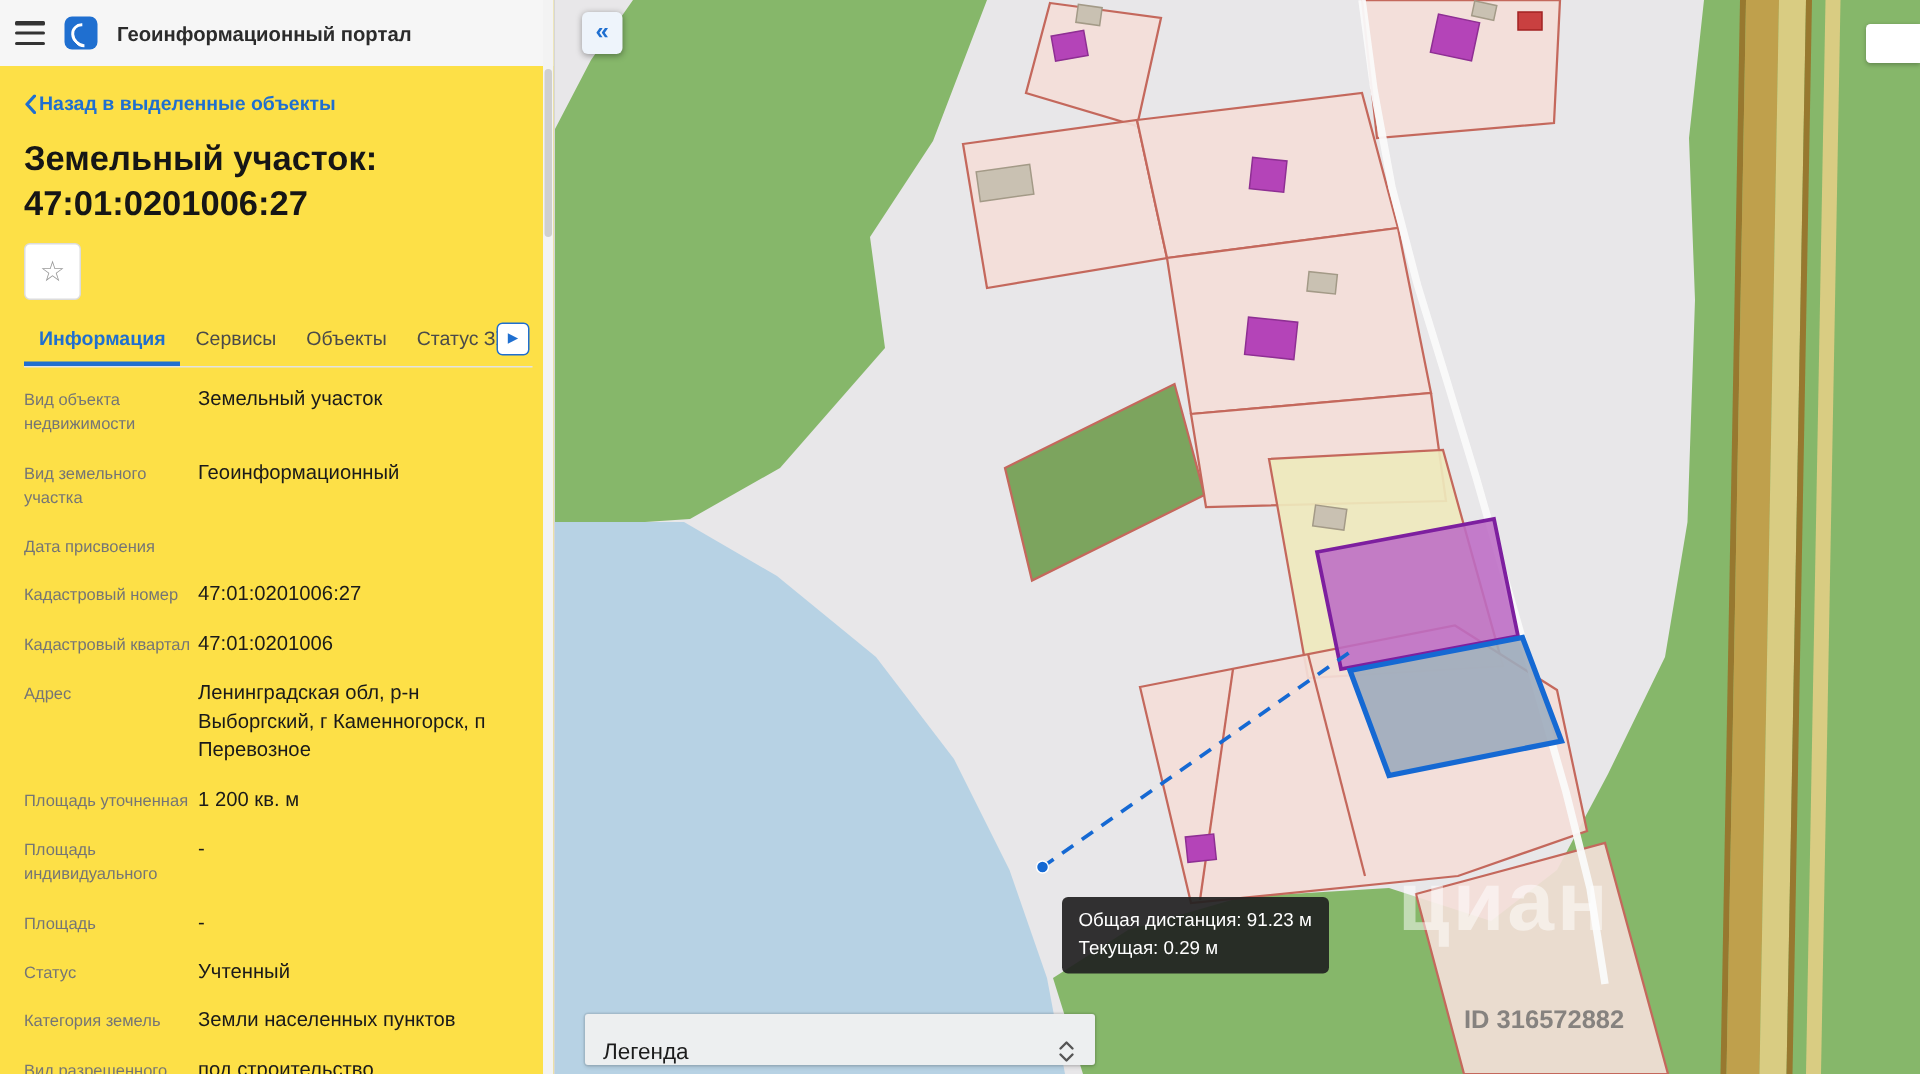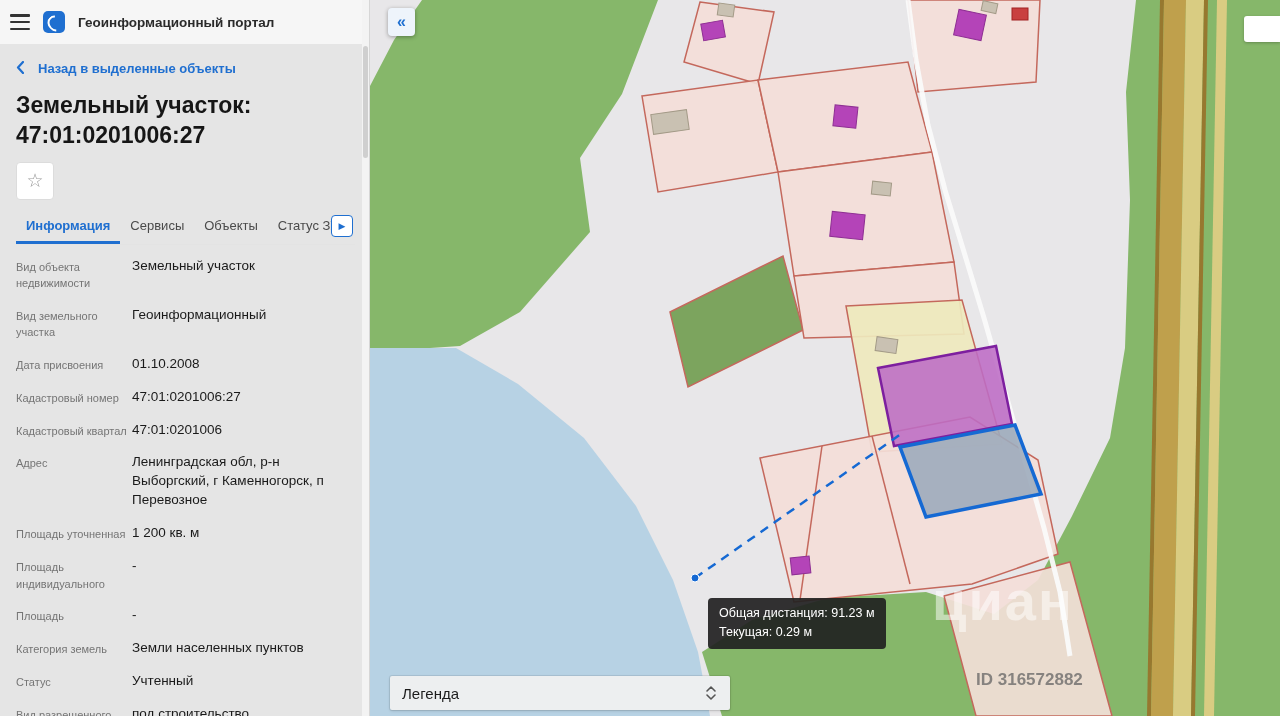--- a/index.html
+++ b/index.html
@@ -1,30 +1,30 @@
 <!DOCTYPE html>
 <html style="--accent-blue: #1f6fd0; --selection-blue: #1569d3; --selection-purple: #7d1f9f; --parcel-fill: #f3ded8; --parcel-stroke: #c4685c; --yellow-parcel: #eee9bd; --water: #b7d2e4; --green: #86b76a; --map-gray: #e8e7e9;"><head>
 <meta charset="utf-8">
 <style>
   * { margin:0; padding:0; box-sizing:border-box; }
   html,body { width:1280px; height:716px; overflow:hidden; }
   body { font-family:"Liberation Sans","DejaVu Sans",sans-serif; background:#fff; }
   .app { display:flex; width:1280px; height:716px; overflow:hidden; }
 
   
-  .sidebar { width:370px; flex:0 0 370px; position:relative; background:#e5e5e5; height:716px; overflow:hidden; border-right:1px solid #d6d6d6; }
+  .sidebar { width:370px; flex:0 0 370px; position:relative; background:#fde047; height:716px; overflow:hidden; border-right:1px solid #d6d6d6; }
   .sb-header { height:44px; background:#f6f6f6; display:flex; align-items:center; padding:0 10px; gap:13px; }
   .burger { width:20px; height:16px; display:flex; flex-direction:column; justify-content:space-between; cursor:pointer; }
   .burger i { display:block; height:2.5px; background:#333; border-radius:1px; }
   .logo { width:22px; height:22px; border-radius:5px; background:var(--accent-blue,#2e7cc0); position:relative; }
   .logo::after { content:""; position:absolute; left:4px; top:5px; width:13px; height:11px; border:2.5px solid #fff; border-top-color:transparent; border-right-color:transparent; border-radius:50%; transform:rotate(45deg); }
   .app-title { font-size:13.5px; font-weight:600; color:#2b2b2b; }
 
   .sb-body { padding:0 14px 0 16px; }
-  .back-link { display:flex; align-items:flex-start; gap:14px; color:var(--accent-blue,#1f6fd0); font-size:13px; font-weight:700; margin-top:17px; cursor:pointer; text-decoration:none; }
+  .back-link { display:flex; align-items:flex-end; gap:2px; color:var(--accent-blue,#1f6fd0); font-size:13px; font-weight:700; margin-top:17px; cursor:pointer; text-decoration:none; }
   .object-title { font-size:23px; font-weight:700; color:#161616; margin:15px 0 11px; line-height:1.3; }
   .star-btn { width:38px; height:38px; border:1px solid #dcdcdc; border-radius:4px; background:#fff; display:flex; align-items:center; justify-content:center; color:#9a9a9a; font-size:19px; margin:2px 0 8px; cursor:pointer; }
 
   .tabs { display:flex; border-bottom:1px solid #e3e3e3; position:relative; margin-top:4px; overflow:hidden; }
   .tab { padding:10px 10px 11px; font-size:13px; color:#4a4a4a; white-space:nowrap; cursor:pointer; flex:0 0 auto; }
   .tab.active { color:var(--accent-blue,#1a73e8); font-weight:700; padding-bottom:8px; border-bottom:3px solid var(--accent-blue,#1a73e8); }
   .tabs-next-btn { position:absolute; right:2px; top:7px; width:22px; height:22px; border:1.5px solid var(--accent-blue,#1a73e8); border-radius:4px; background:#fff; color:var(--accent-blue,#1a73e8); font-size:9px; display:flex; align-items:center; justify-content:center; cursor:pointer; }
 
   .fields { padding-top:5px; }
   .field { display:grid; grid-template-columns:112px 1fr; column-gap:4px; padding:7px 0; align-items:start; }
@@ -35,21 +35,21 @@
   .sb-thumb { position:absolute; top:46px; right:1px; width:5px; height:112px; background:#cfcfcf; border-radius:3px; cursor:pointer; }
 
   
   .map { flex:1; position:relative; overflow:hidden; background:var(--map-gray,#e8e7e9); }
   .map-svg { position:absolute; left:0; top:0; }
 
   .collapse-btn { position:absolute; left:18px; top:8px; width:27px; height:28px; background:#eef4fb; border-radius:4px; box-shadow:0 1px 4px rgba(0,0,0,.35); color:var(--accent-blue,#1f6fd0); font-weight:700; font-size:16px; display:flex; align-items:center; justify-content:center; cursor:pointer; }
 
   .measure-tooltip { position:absolute; left:338px; top:598px; background:rgba(33,33,33,.92); color:#fff; padding:6px 11px; border-radius:4px; font-size:12.5px; line-height:1.55; white-space:nowrap; pointer-events:none; }
 
-  .legend-bar { position:absolute; left:20px; bottom:6px; width:340px; height:34px; background:#edeff0; border-radius:2px; box-shadow:0 0 0 1px rgba(0,0,0,.07), 0 1px 3px rgba(0,0,0,.15); display:flex; align-items:center; justify-content:space-between; padding:0 12px; font-size:15px; color:#1c1c1c; cursor:pointer;gap:33px; }
+  .legend-bar { position:absolute; left:20px; bottom:6px; width:340px; height:34px; background:#edeff0; border-radius:2px; box-shadow:0 0 0 1px rgba(0,0,0,.07), 0 1px 3px rgba(0,0,0,.15); display:flex; align-items:flex-end; justify-content:space-between; padding:0 12px; font-size:15px; color:#1c1c1c; cursor:pointer;gap:33px; }
 
   .watermark { position:absolute; left:562px; top:568px; font-size:56px; font-weight:700; color:rgba(255,255,255,.5); letter-spacing:2px; pointer-events:none; }
   .watermark-id { position:absolute; left:606px; top:626px; font-size:17px; font-weight:600; color:rgba(100,100,100,.75); pointer-events:none;margin-top:44px; }
 
   .map-ctrl-partial { position:absolute; right:0; top:16px; width:36px; height:26px; background:#fff; border-radius:3px 0 0 3px; box-shadow:0 1px 3px rgba(0,0,0,.25); cursor:pointer; }
 </style>
 </head>
 <body>
 
 <div class="app">
@@ -94,21 +94,20 @@
         <div class="field">
             <div class="f-label">Вид объекта недвижимости</div>
             <div class="f-value">Земельный участок</div>
           </div>
         <div class="field">
             <div class="f-label">Вид земельного участка</div>
             <div class="f-value">Геоинформационный</div>
           </div>
         <div class="field">
             <div class="f-label">Дата присвоения</div>
-            <div class="f-value">01.10.2008</div>
           </div>
         <div class="field">
             <div class="f-label">Кадастровый номер</div>
             <div class="f-value">47:01:0201006:27</div>
           </div>
         <div class="field">
             <div class="f-label">Кадастровый квартал</div>
             <div class="f-value">47:01:0201006</div>
           </div>
         <div class="field">
@@ -121,26 +120,26 @@
           </div>
         <div class="field">
             <div class="f-label">Площадь индивидуального</div>
             <div class="f-value">-</div>
           </div>
         <div class="field">
             <div class="f-label">Площадь</div>
             <div class="f-value">-</div>
           </div>
         <div class="field">
+            <div class="f-label">Статус</div>
+            <div class="f-value">Учтенный</div>
+          </div>
+        <div class="field">
             <div class="f-label">Категория земель</div>
             <div class="f-value">Земли населенных пунктов</div>
-          </div>
-        <div class="field">
-            <div class="f-label">Статус</div>
-            <div class="f-value">Учтенный</div>
           </div>
         <div class="field">
             <div class="f-label">Вид разрешенного использования</div>
             <div class="f-value">под строительство индивидуального жилого дома</div>
           </div>
         <div class="field"></div>
       </div>
     </div>
 
     <div class="sb-scroll">

